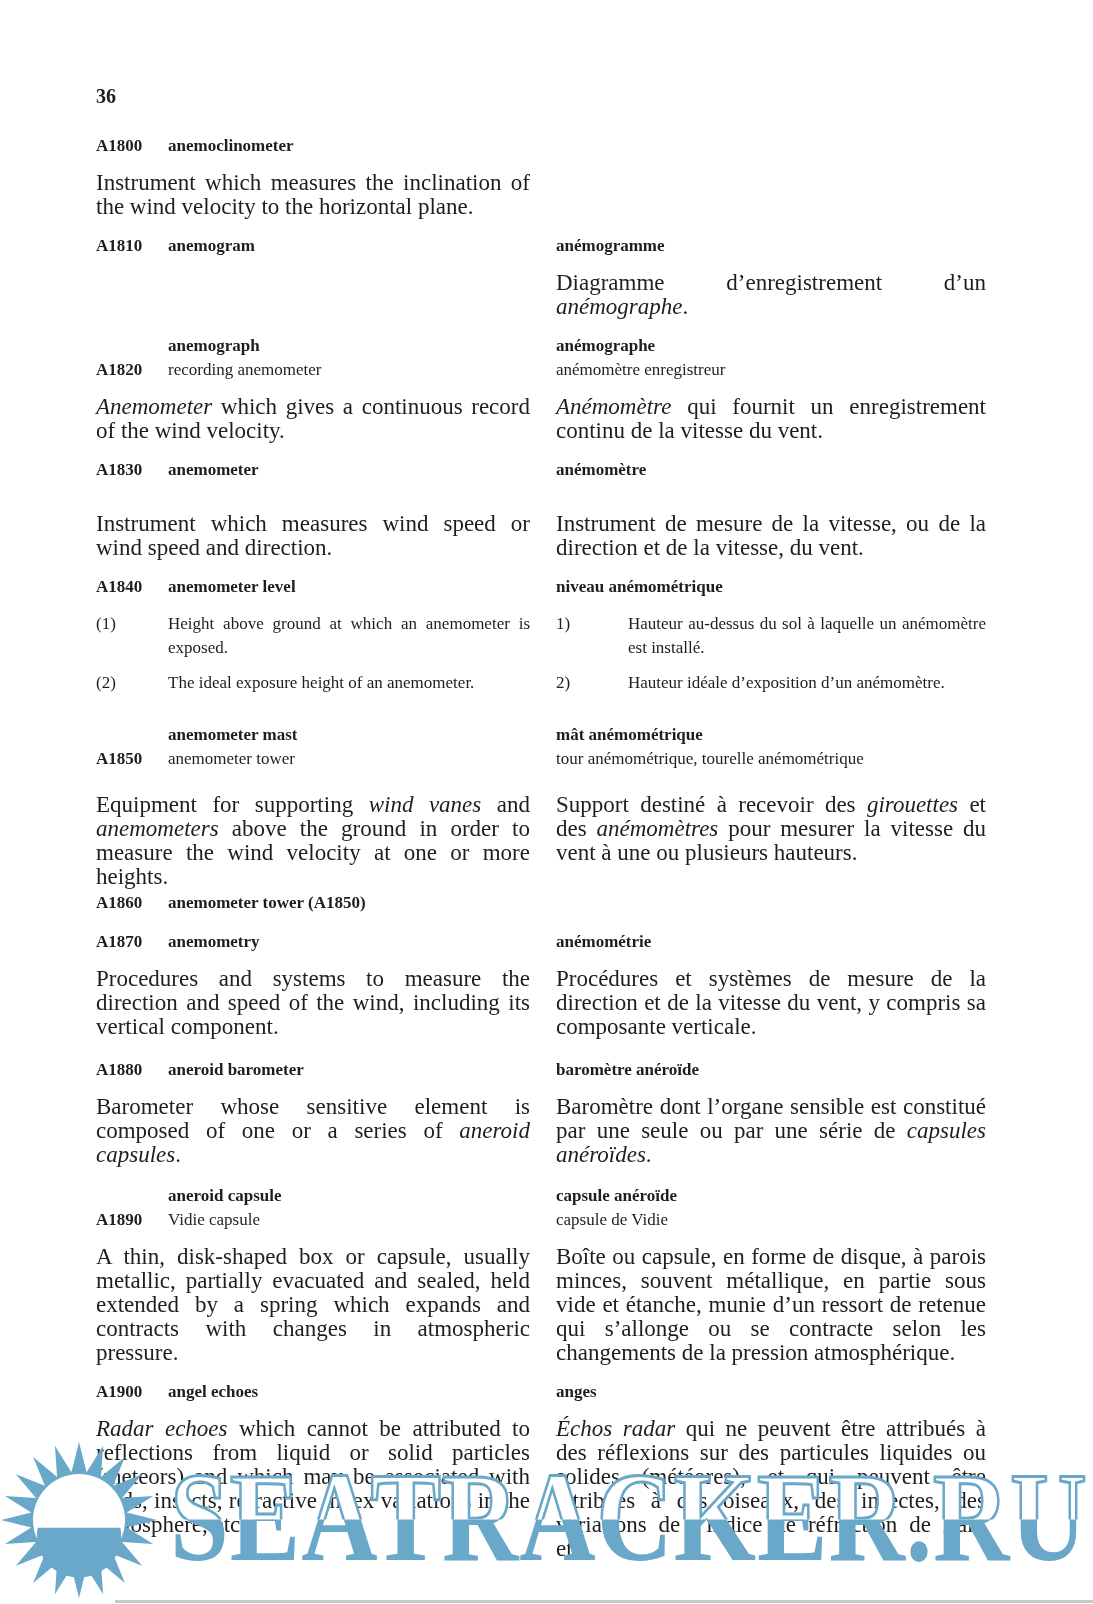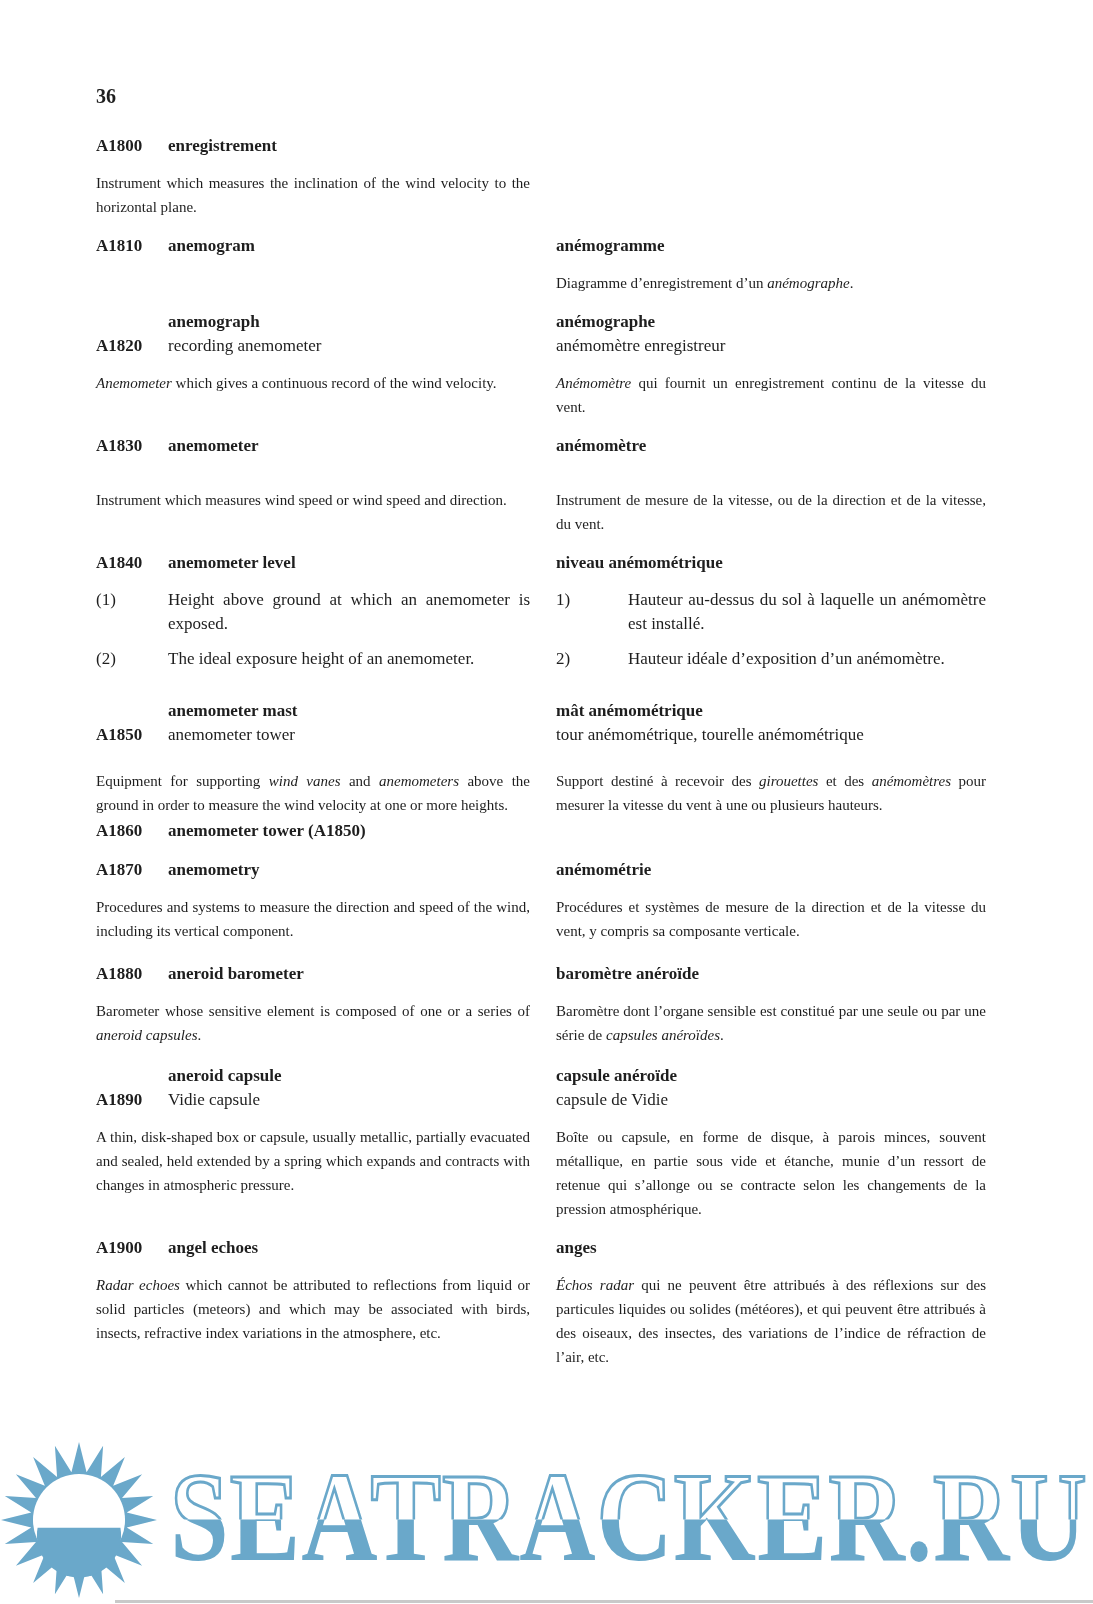--- a/index.html
+++ b/index.html
@@ -38,21 +38,21 @@
     flex: 0 0 72px;
     font-weight: bold;
     font-size: 17px;
     line-height: 24px;
   }
   .terms { flex: 1; font-size: 17px; line-height: 24px; }
   .term-main { font-weight: bold; }
   .term-alt { font-weight: normal; }
   .def {
     margin: 13px 0 0 0;
-    font-size: 15px;
+    font-size: 23px;
     line-height: 24px;
     text-align: justify;
     text-justify: inter-word;
   }
   .items { margin-top: 13px; }
   .item { display: flex; }
   .item + .item { margin-top: 11px; }
   .inum { width: 72px; flex: 0 0 72px; font-size: 17px; line-height: 24px; }
   .itext {
     flex: 1; font-size: 17px; line-height: 24px;
@@ -97,21 +97,21 @@
 
 <div class="page">
   <div class="content">
     <div class="page-number">36</div>
     <main>
         <section class="entry" data-entry-id="A1800">
           <div class="col en">
             <div class="head">
               <span class="eid">A1800</span>
               <div class="terms">
-                <div class="term-main">enregistrement</div>
+                <div class="term-main">anemoclinometer</div>
               </div>
             </div>
             <p class="def">Instrument which measures the inclination of the wind velocity to the horizontal plane.</p>
           </div>
         </section>
         <section class="entry" data-entry-id="A1810">
           <div class="col en">
             <div class="head">
               <span class="eid">A1810</span>
               <div class="terms">

